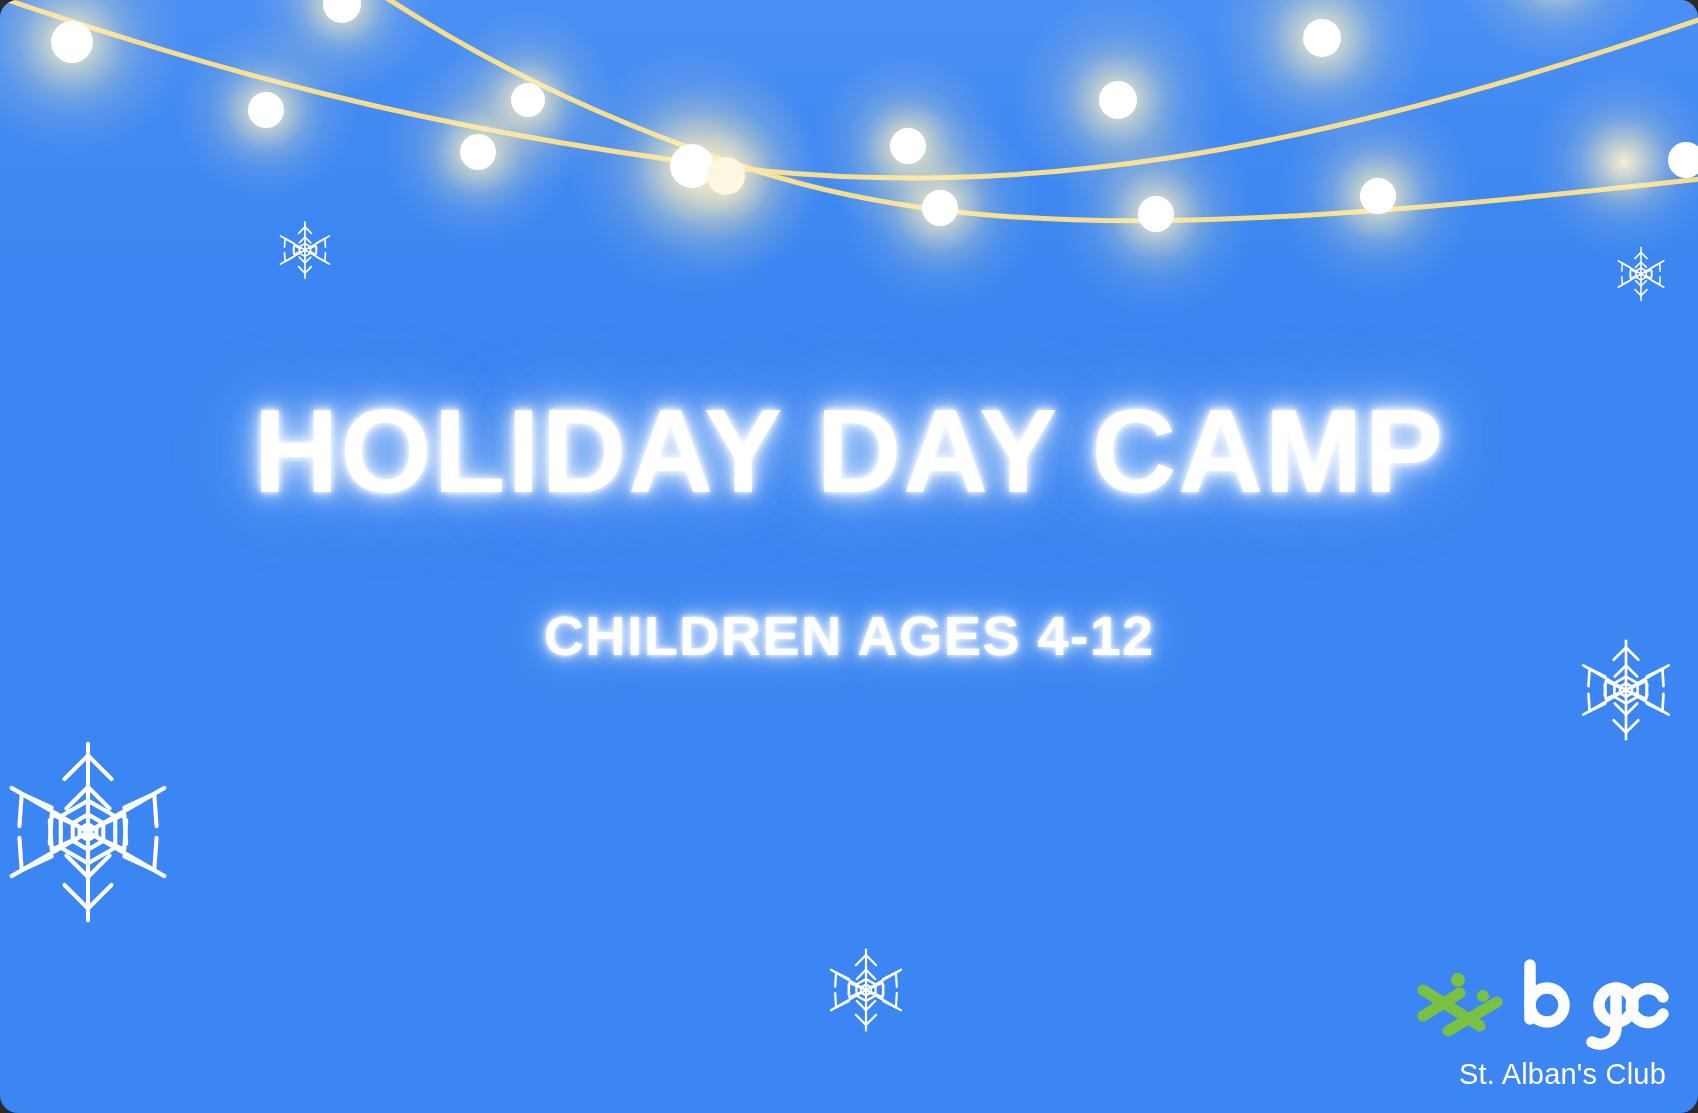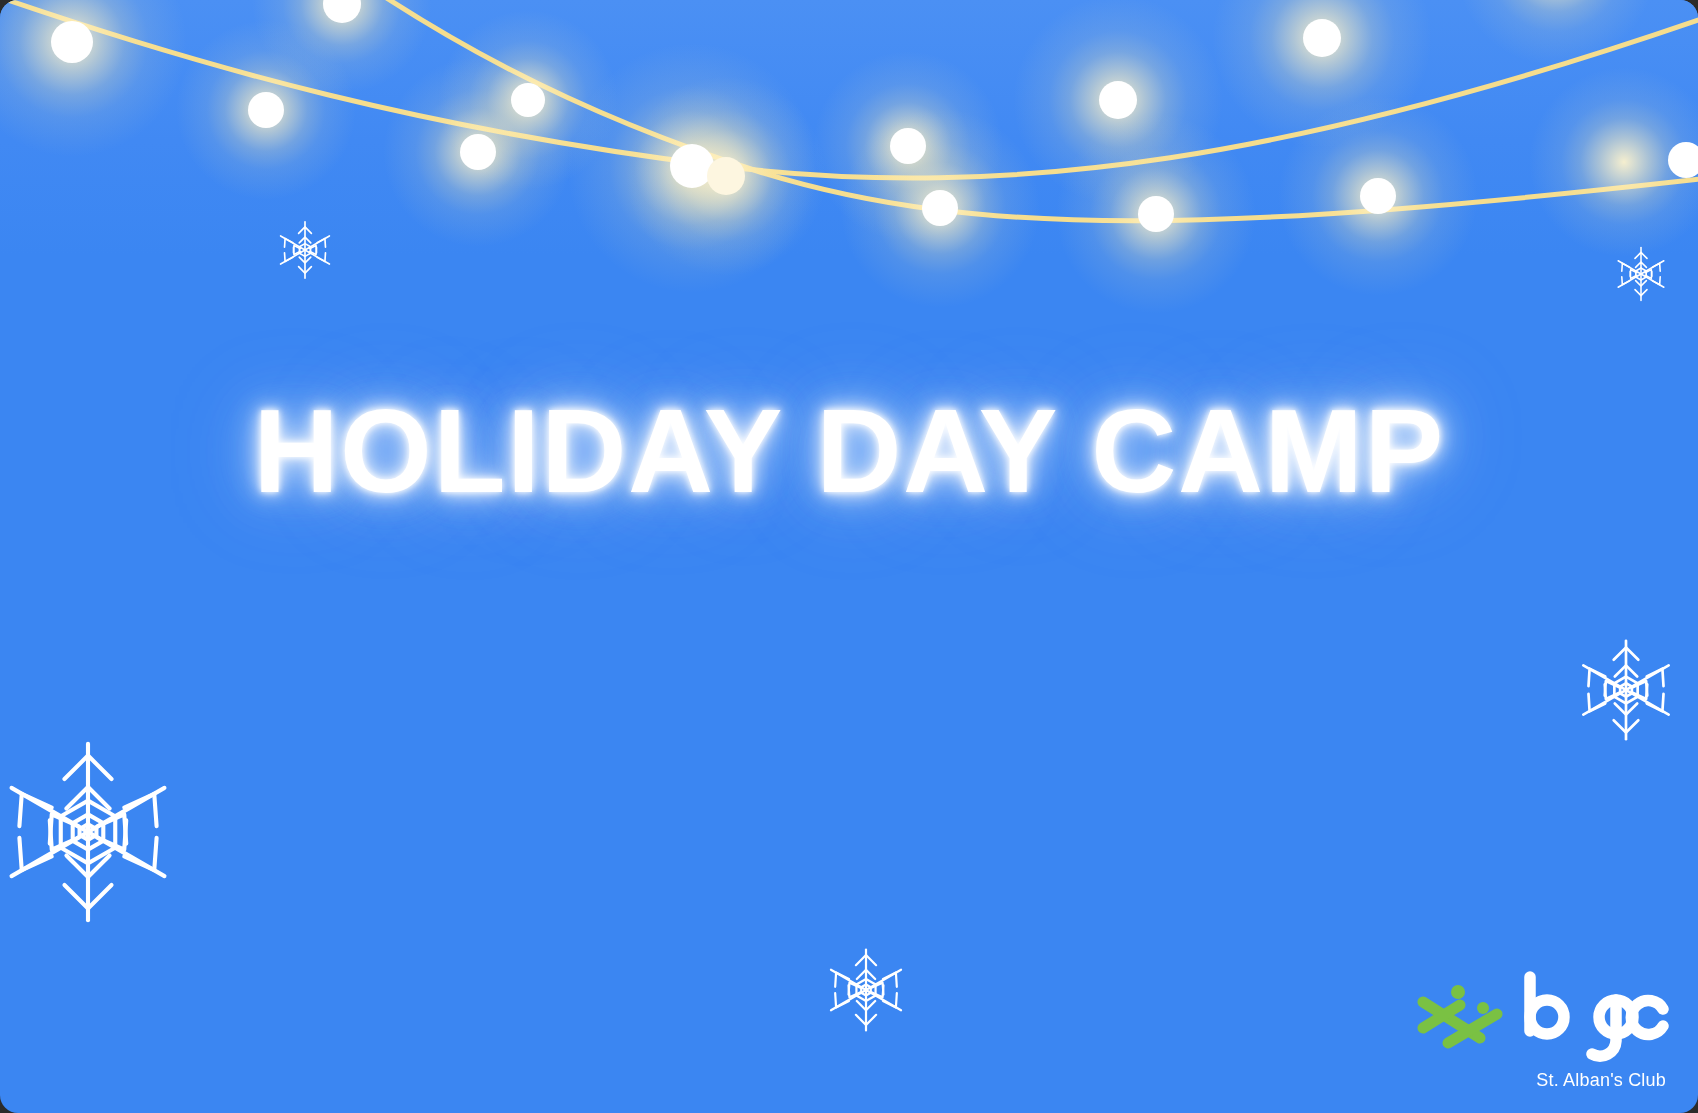--- a/index.html
+++ b/index.html
@@ -104,21 +104,21 @@
     align-items:center;
     justify-content:flex-end;
     gap:16px;
     height:88px;
   }
   #logo-mark { flex:0 0 auto; }
   #logo-word { flex:0 0 auto; }
   #logo-sub {
     margin-top:8px;
     color:#ffffff;
-    font-size:18px;
+    font-size:29px;
     font-weight:400;
     letter-spacing:0.2px;
     text-align:right;
     padding-right:4px;
   }
 </style>
 </head>
 <body>
 
 <div id="poster">
@@ -273,20 +273,23 @@
         <path d="M50 38 L60.4 44 L60.4 56 L50 62 L39.6 56 L39.6 44 Z"></path>
         <path d="M50 44 L55.2 47 L55.2 53 L50 56 L44.8 53 L44.8 47 Z"></path>
       </g>
     </svg>
   </div>
 
   <div id="headline-wrap">
     <h1 id="headline">HOLIDAY DAY CAMP</h1>
   </div>
 
+  <div id="subhead-wrap">
+    <h2 id="subhead">CHILDREN AGES 4-12</h2>
+  </div>
 
   <div id="logo-block">
     <div id="logo-row">
 
       <div id="logo-mark">
         <svg width="92" height="72" viewBox="0 0 92 72">
           <g stroke="#7ac143" stroke-width="11" stroke-linecap="round" fill="none">
             <line x1="9" y1="22" x2="66" y2="58"></line>
             <line x1="9" y1="48" x2="46" y2="25"></line>
             <line x1="34" y1="63" x2="83" y2="34"></line>

